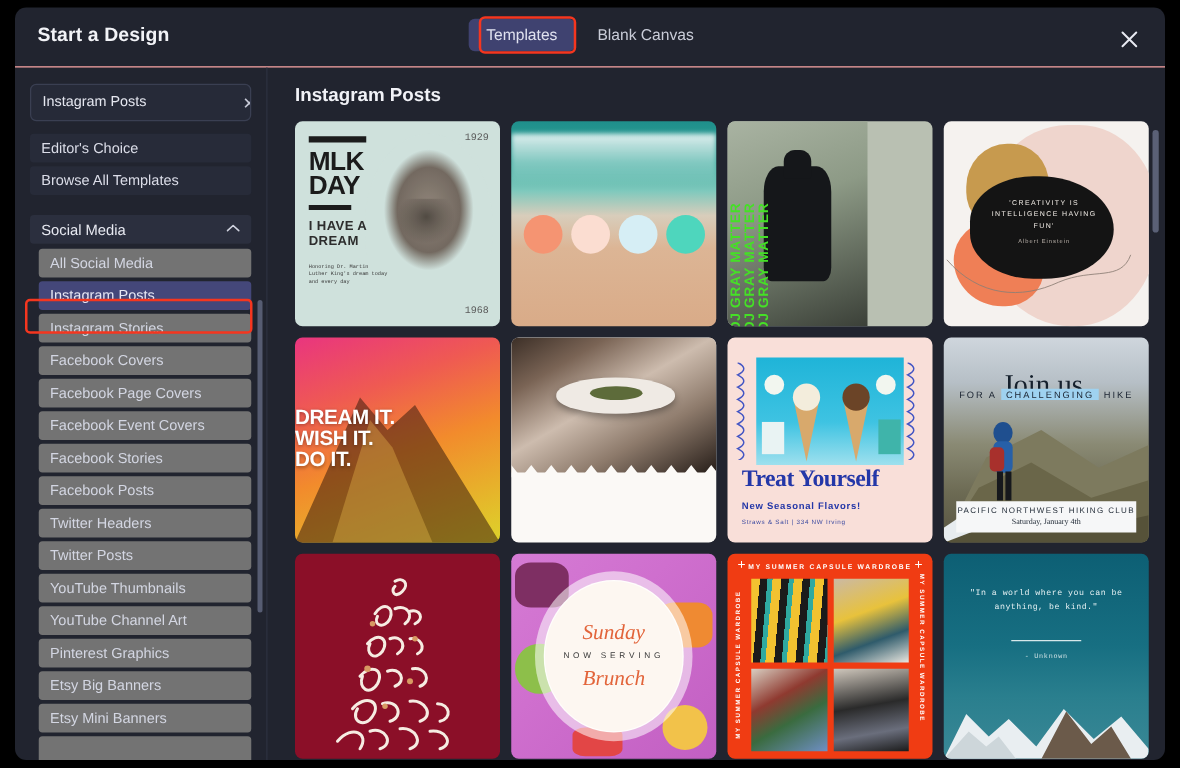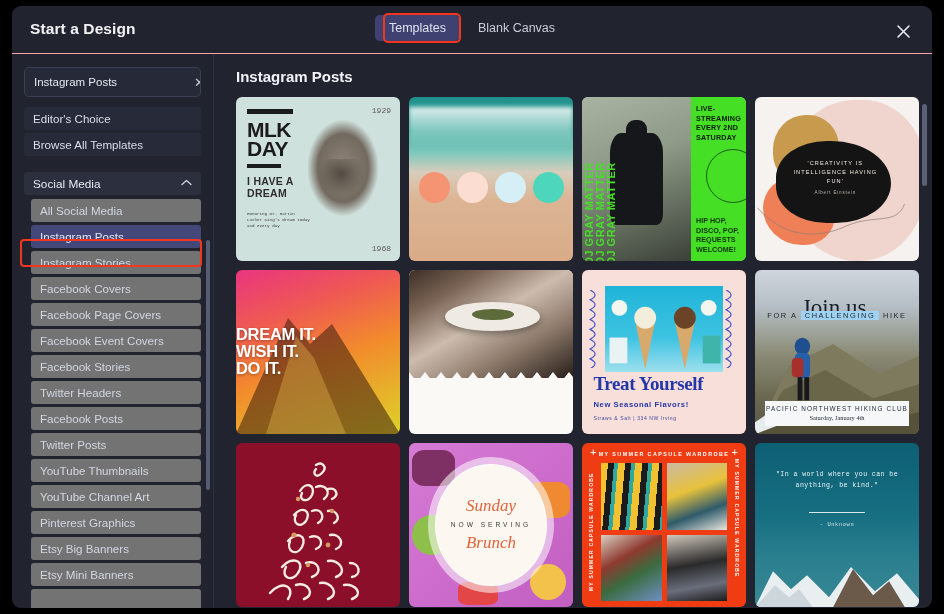--- a/index.html
+++ b/index.html
@@ -393,22 +393,22 @@
       <div class="group-highlight" style="top:185px;"></div>
 
       <div class="sub-list">
         <div class="sub-item">All Social Media</div>
         <div class="sub-item selected">Instagram Posts</div>
         <div class="sub-item">Instagram Stories</div>
         <div class="sub-item">Facebook Covers</div>
         <div class="sub-item">Facebook Page Covers</div>
         <div class="sub-item">Facebook Event Covers</div>
         <div class="sub-item">Facebook Stories</div>
+        <div class="sub-item">Facebook Posts</div>
         <div class="sub-item">Twitter Headers</div>
-        <div class="sub-item">Facebook Posts</div>
         <div class="sub-item">Twitter Posts</div>
         <div class="sub-item">YouTube Thumbnails</div>
         <div class="sub-item">YouTube Channel Art</div>
         <div class="sub-item">Pinterest Graphics</div>
         <div class="sub-item">Etsy Big Banners</div>
         <div class="sub-item">Etsy Mini Banners</div>
         <div class="sub-item"></div>
       </div>
 
       <div class="side-scrollbar"></div>
@@ -440,25 +440,20 @@
             <div class="dot" style="background:#d6eef5"></div>
             <div class="dot" style="background:#4ed6bd"></div>
           </div>
         </div>
 
         <div class="card c-dj">
           <div class="dj-photo"></div>
           <div class="dj-vtext" style="left:1px;">DJ GRAY MATTER</div>
           <div class="dj-vtext" style="left:12px;">DJ GRAY MATTER</div>
           <div class="dj-vtext" style="left:23px;">DJ GRAY MATTER</div>
-          <div class="dj-side">
-            <div class="dj-live">LIVE-STREAMING EVERY 2ND SATURDAY</div>
-            <div class="dj-circle"></div>
-            <div class="dj-hip">HIP HOP, DISCO, POP, REQUESTS WELCOME!</div>
-          </div>
         </div>
 
         <div class="card c-creative">
           <div class="blob-pink"></div>
           <div class="blob-gold"></div>
           <div class="blob-orange"></div>
           <svg class="squiggle" viewBox="0 0 164 66">
             <path d="M2 26 C 28 56, 62 58, 92 44 C 120 32, 142 44, 150 22" stroke="#8d7f76" stroke-width="0.7" fill="none"></path>
           </svg>
           <div class="blob-black"></div>

